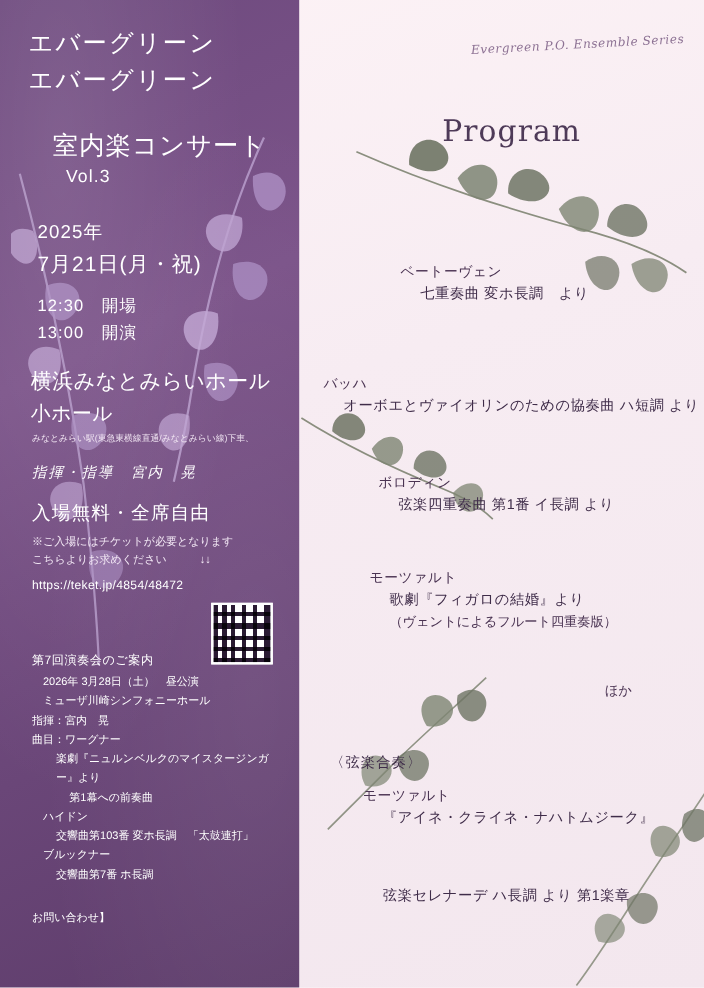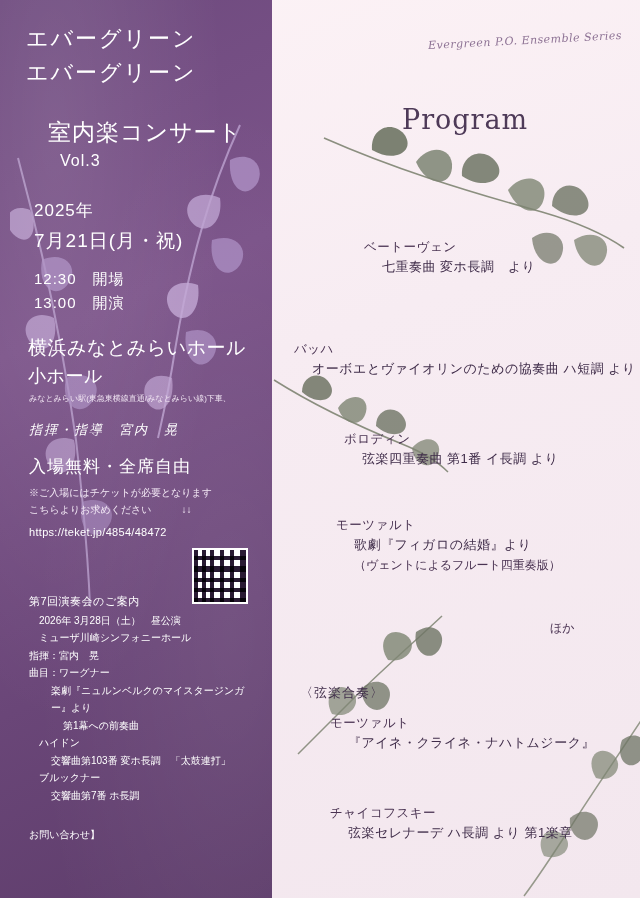--- a/index.html
+++ b/index.html
@@ -403,17 +403,16 @@
     <div class="hoka">ほか</div>
 
     <div class="section-head">〈弦楽合奏〉</div>
 
     <div class="prog-item" style="left:58px; top:714px;">
       <div class="prog-composer">モーツァルト</div>
       <div class="prog-work">『アイネ・クライネ・ナハトムジーク』</div>
     </div>
 
     <div class="prog-item" style="left:58px; top:804px;">
-      <div class="prog-composer">チャイコフスキー</div>
       <div class="prog-work">弦楽セレナーデ ハ長調 より 第1楽章</div>
     </div>
   </div>
 </div>
 
 </body></html>

